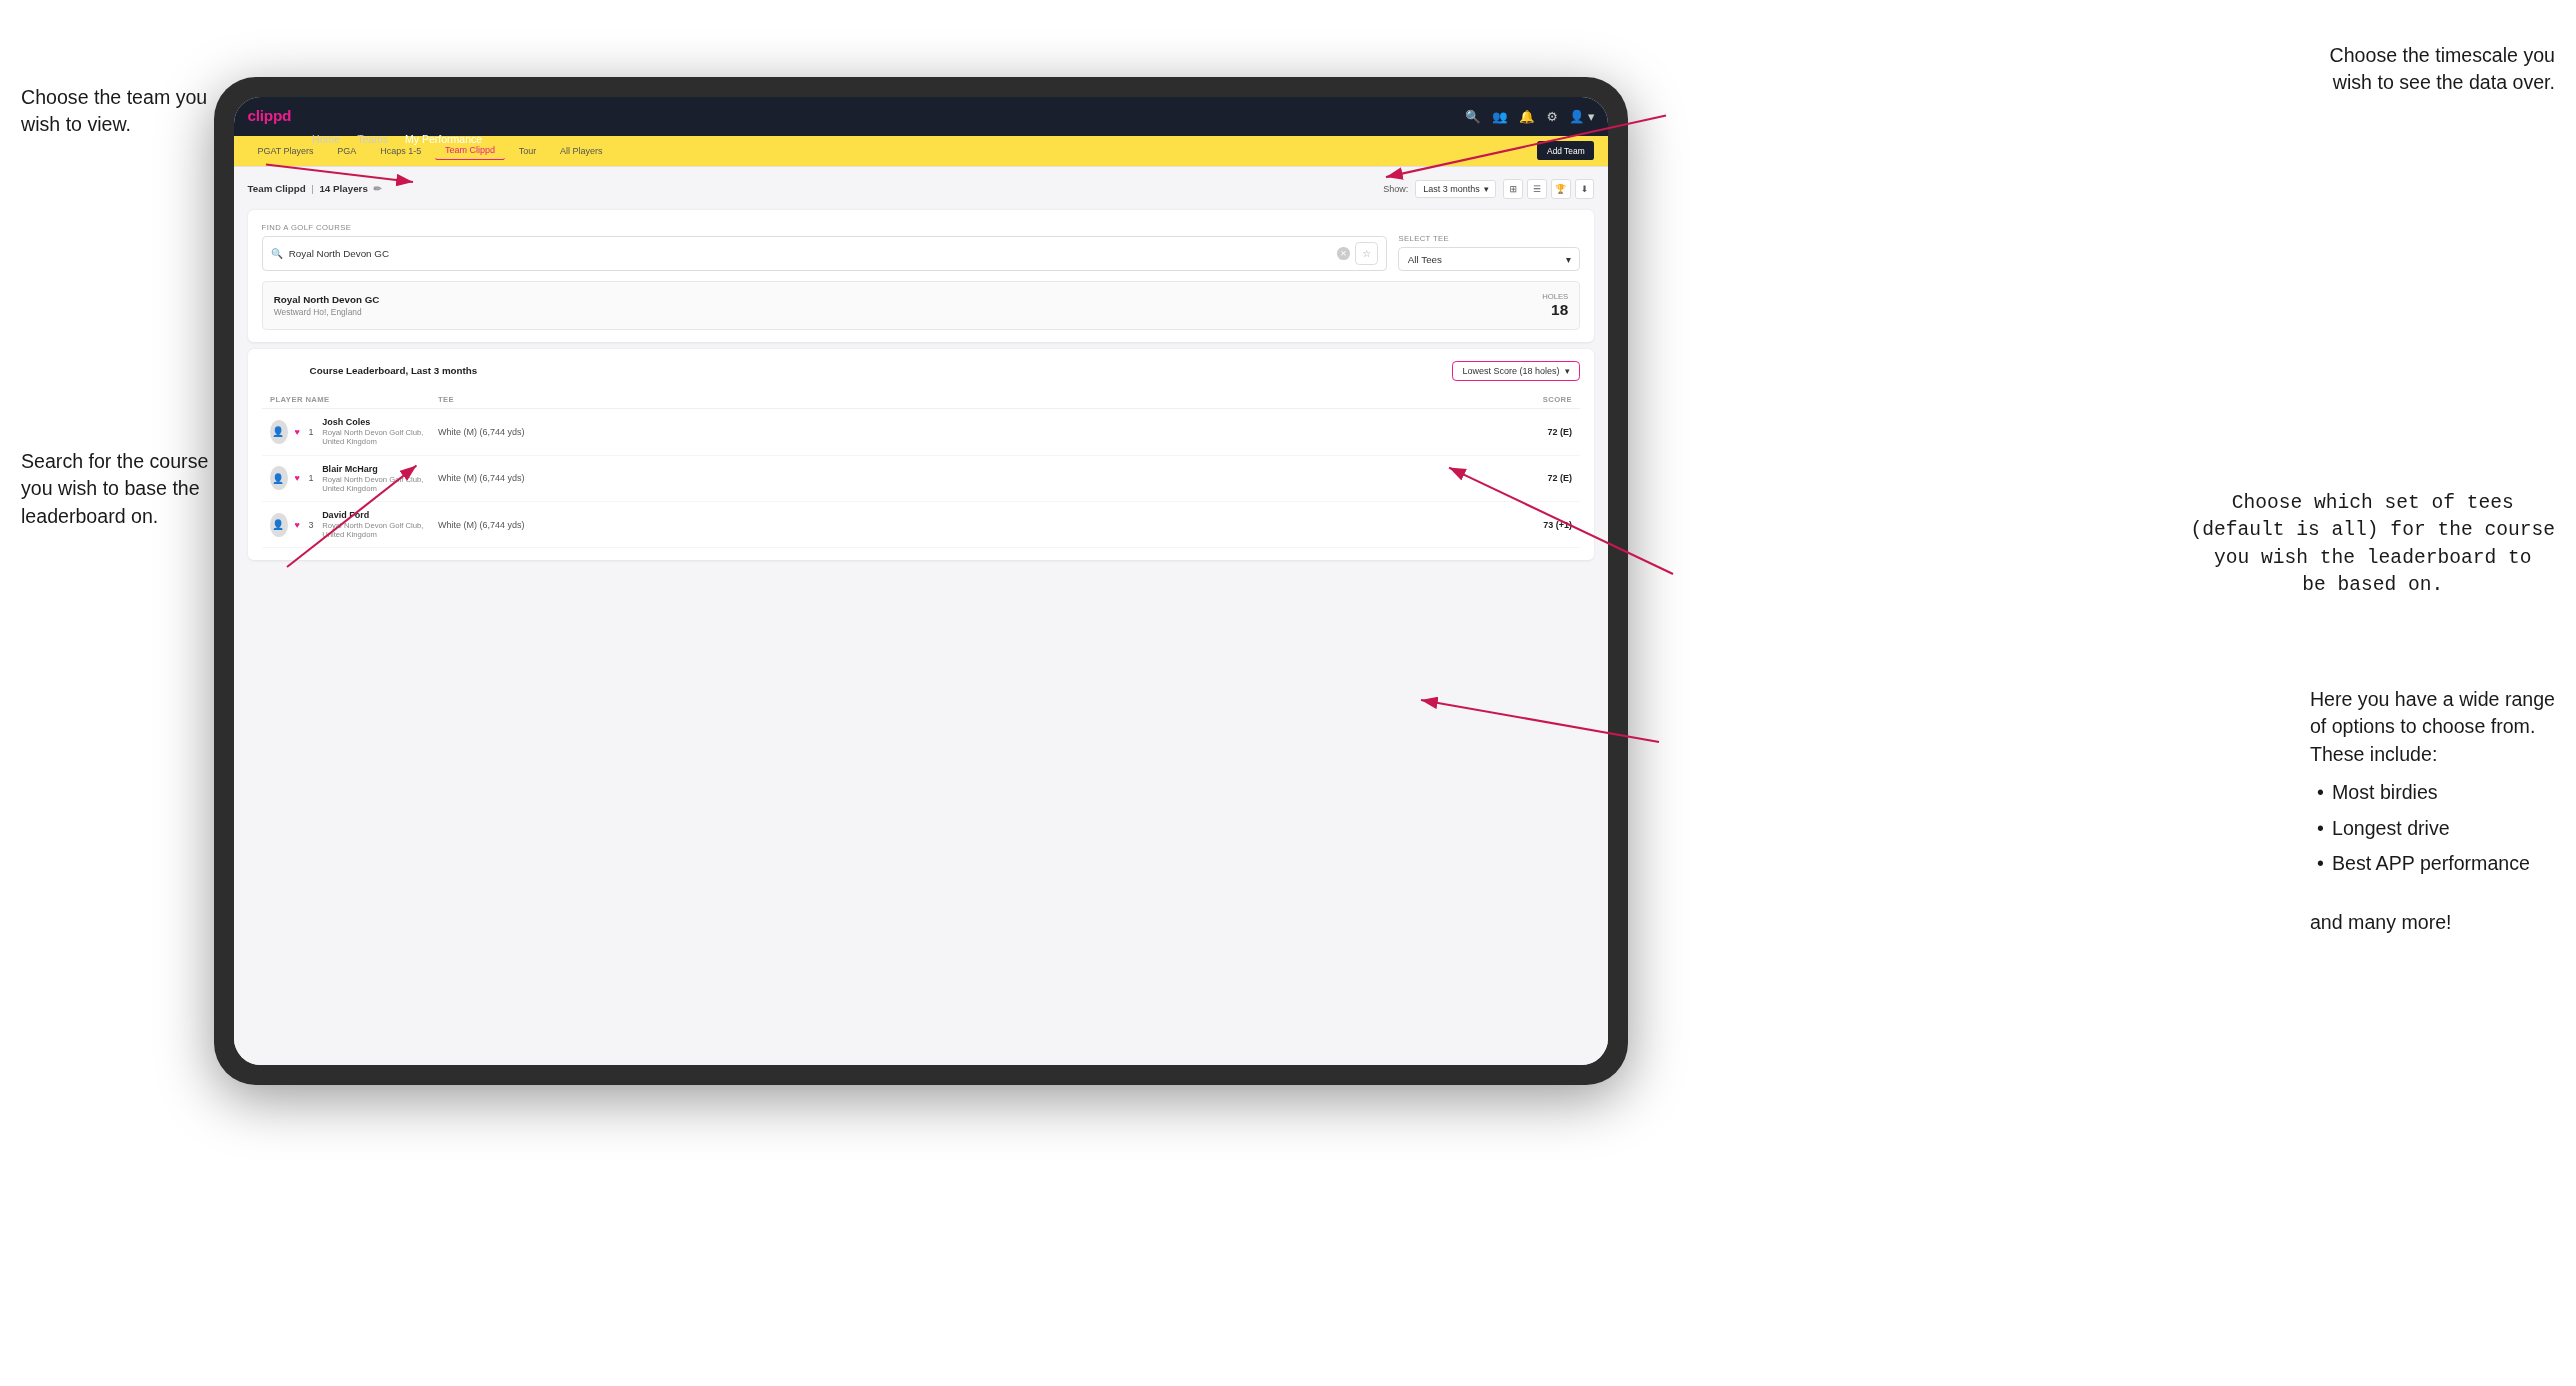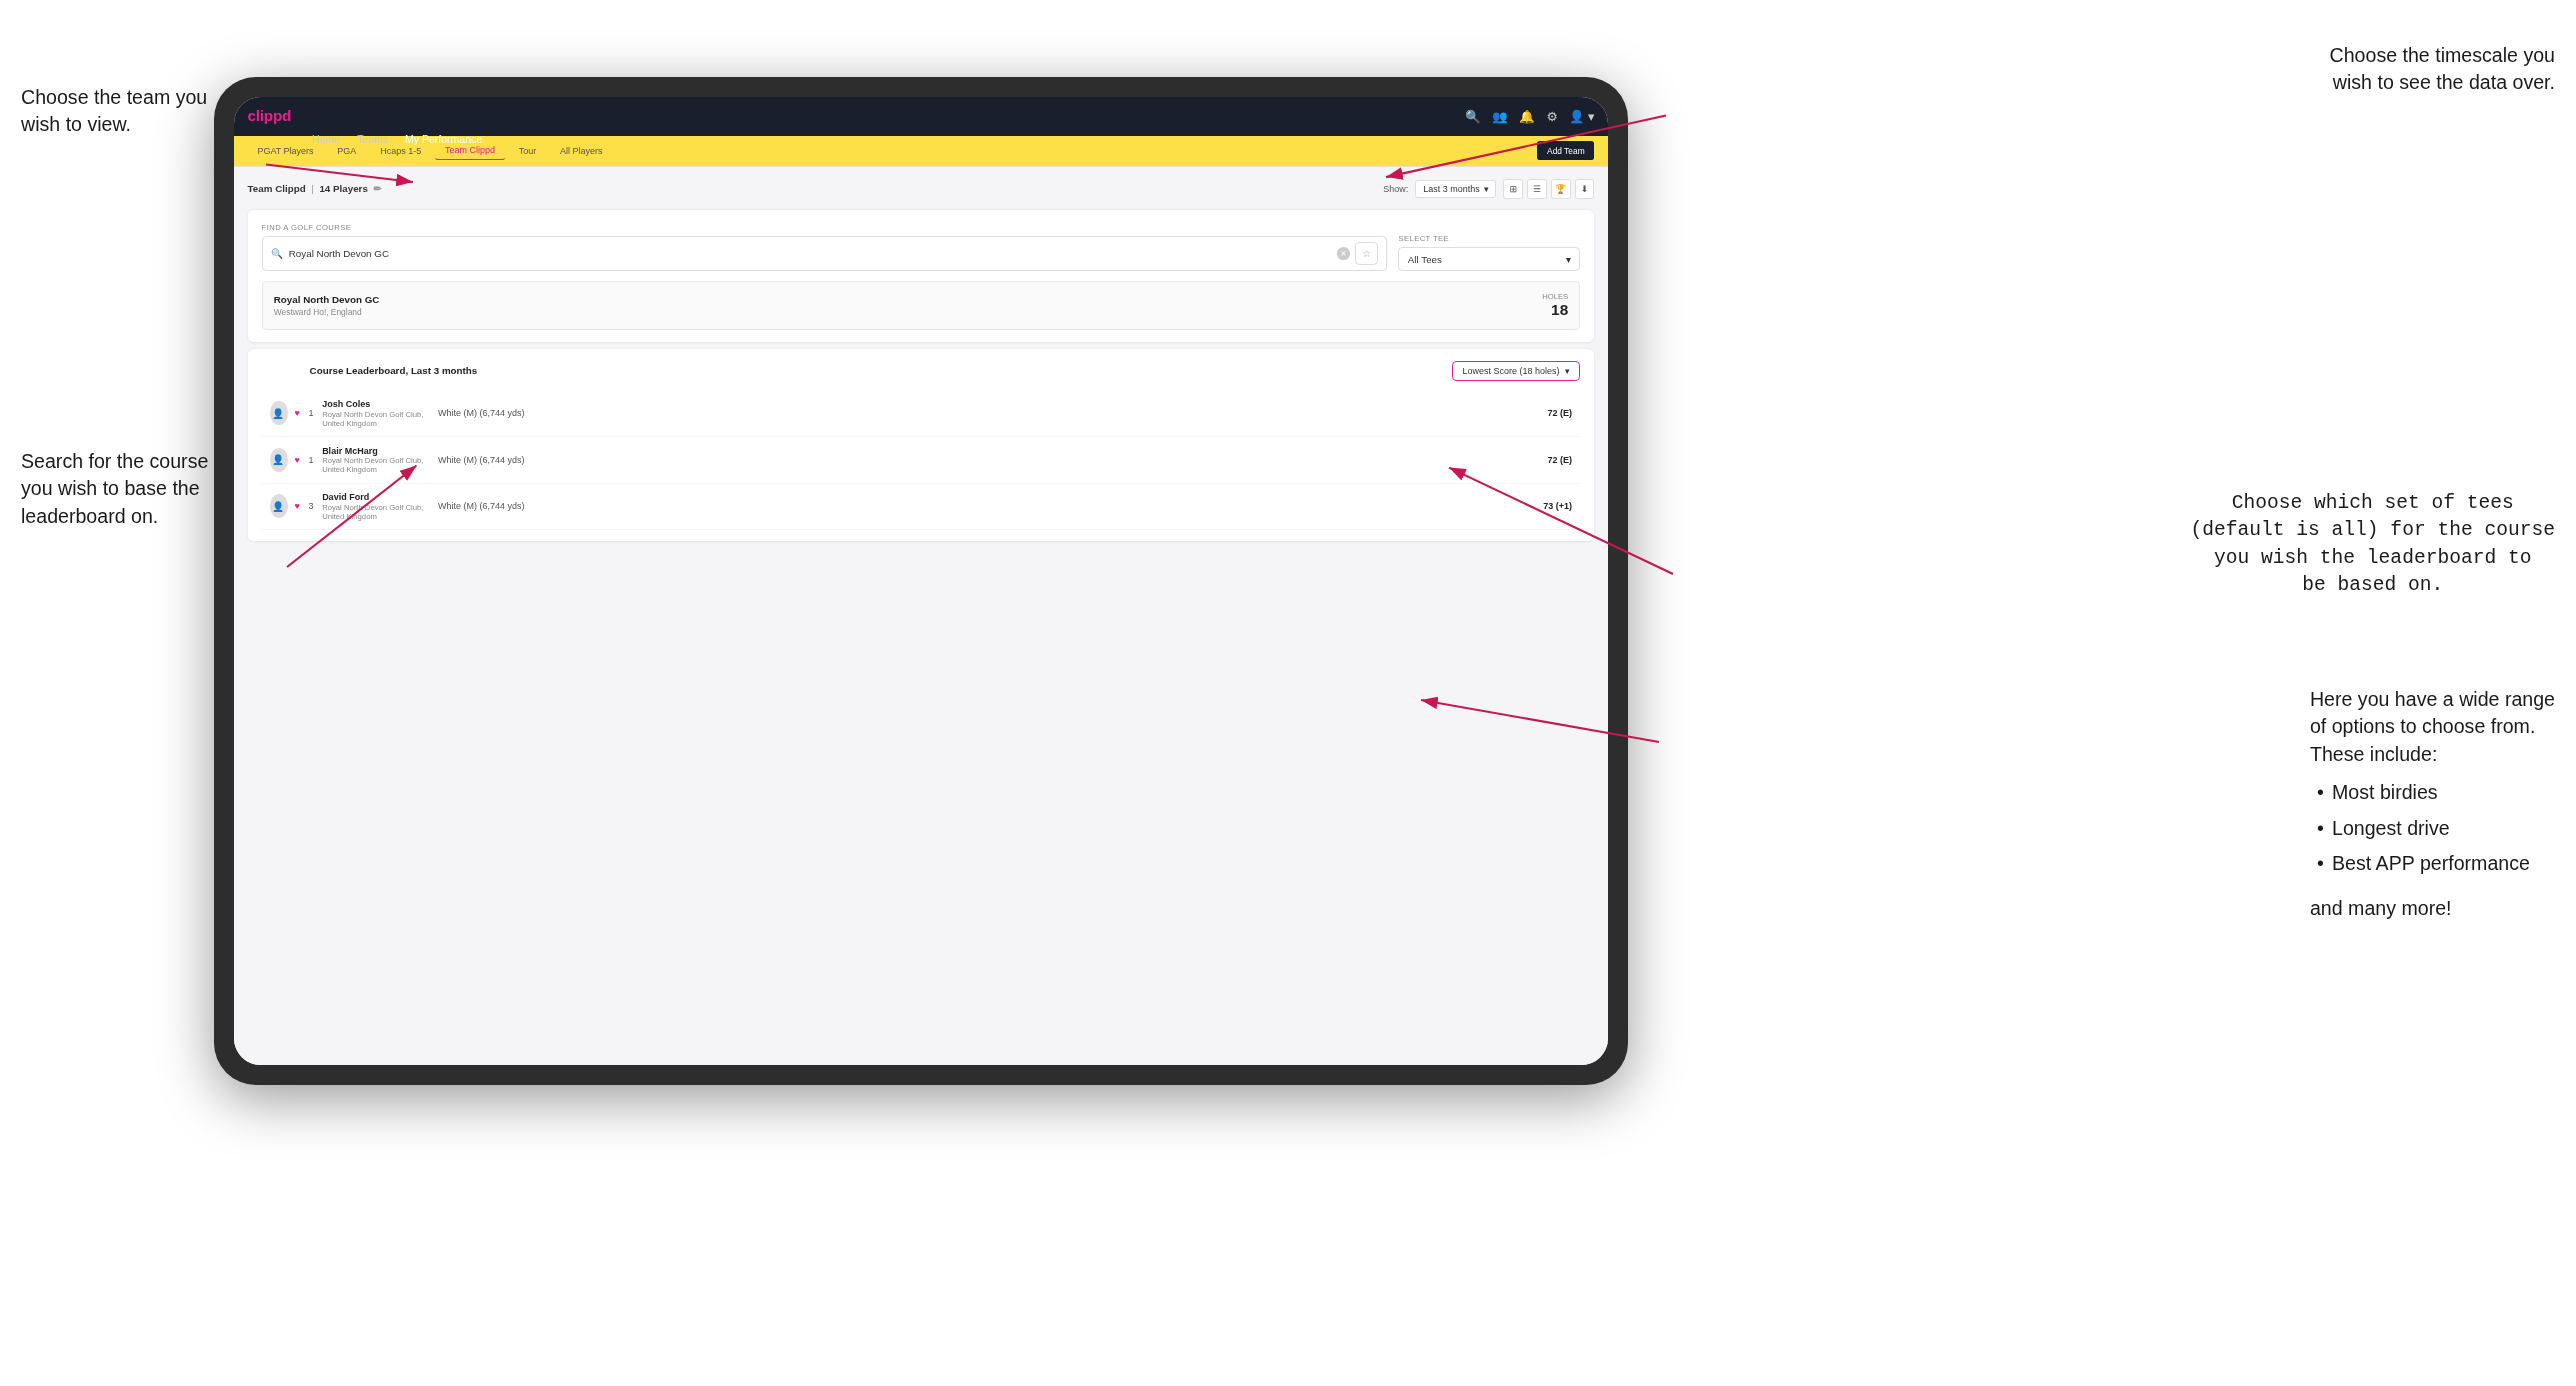--- a/index.html
+++ b/index.html
@@ -500,21 +500,21 @@
     }
 
     .bullet-list li::before {
       content: "• ";
       margin-right: 2.8px;
     }
 
     .and-more {
       font-size: 19.6px;
       color: #1a1a1a;
-      margin-top: 14px;
+      margin-top: 28px;
     }
   </style>
 </head>
 <body>
 
 <div class="ipad-frame">
   <div class="ipad-screen">
 
     <div class="nav-bar">
       <div class="nav-logo">clippd</div>
@@ -605,20 +605,25 @@
             <span>Last 3 months</span>
           </div>
           <div class="score-dropdown">
             <span>Lowest Score (18 holes)</span>
             <span>▾</span>
           </div>
         </div>
 
         <div class="leaderboard-table">
 
+          <div class="table-header-row">
+            <div class="table-header-cell">PLAYER NAME</div>
+            <div class="table-header-cell">TEE</div>
+            <div class="table-header-cell right">SCORE</div>
+          </div>
 
           <div class="table-row">
             <div class="player-col">
               <div class="avatar">👤</div>
               <span class="heart-icon">♥</span>
               <span class="rank-num">1</span>
               <div class="player-info">
                 <div class="player-name">Josh Coles</div>
                 <div class="player-club">Royal North Devon Golf Club, United Kingdom</div>
               </div>

